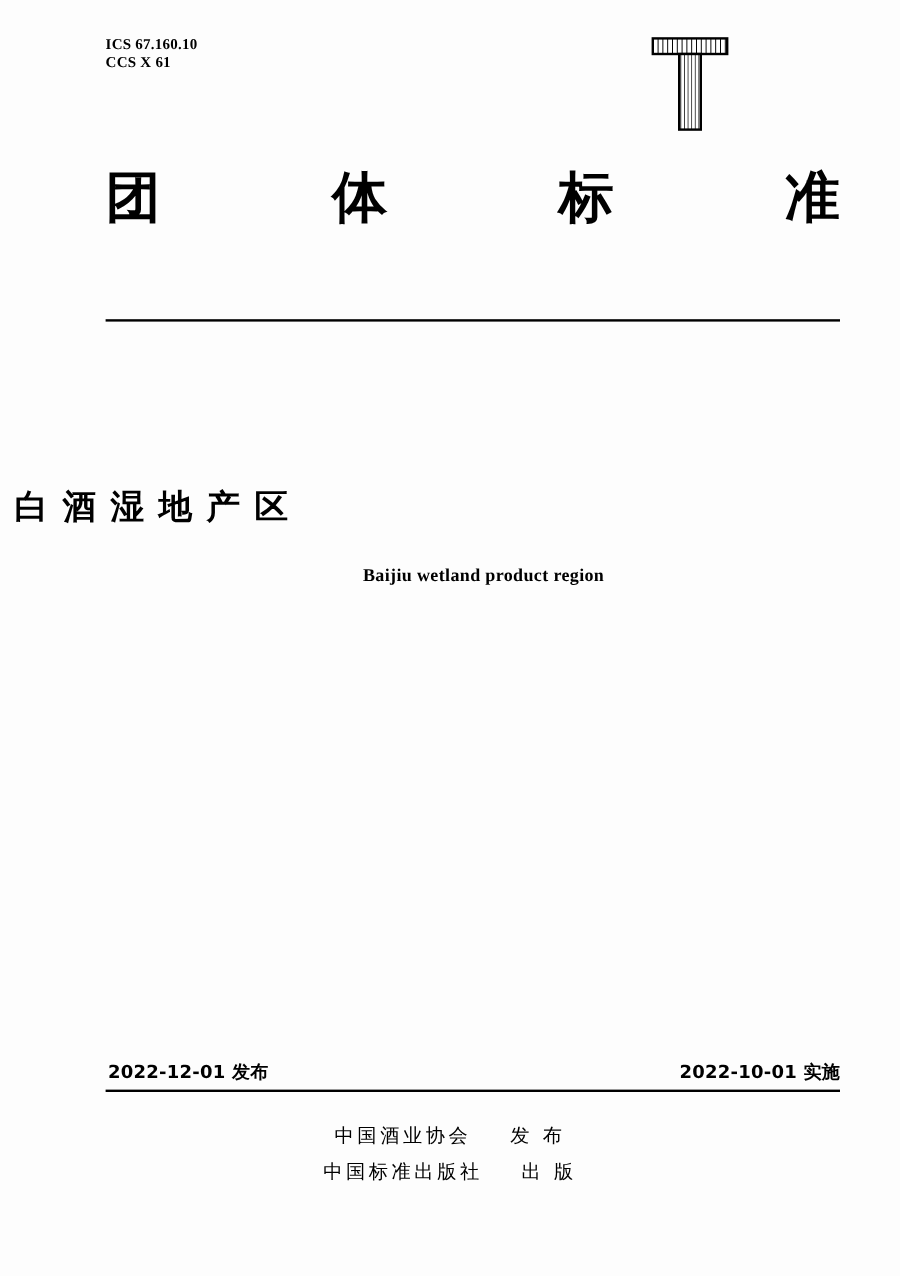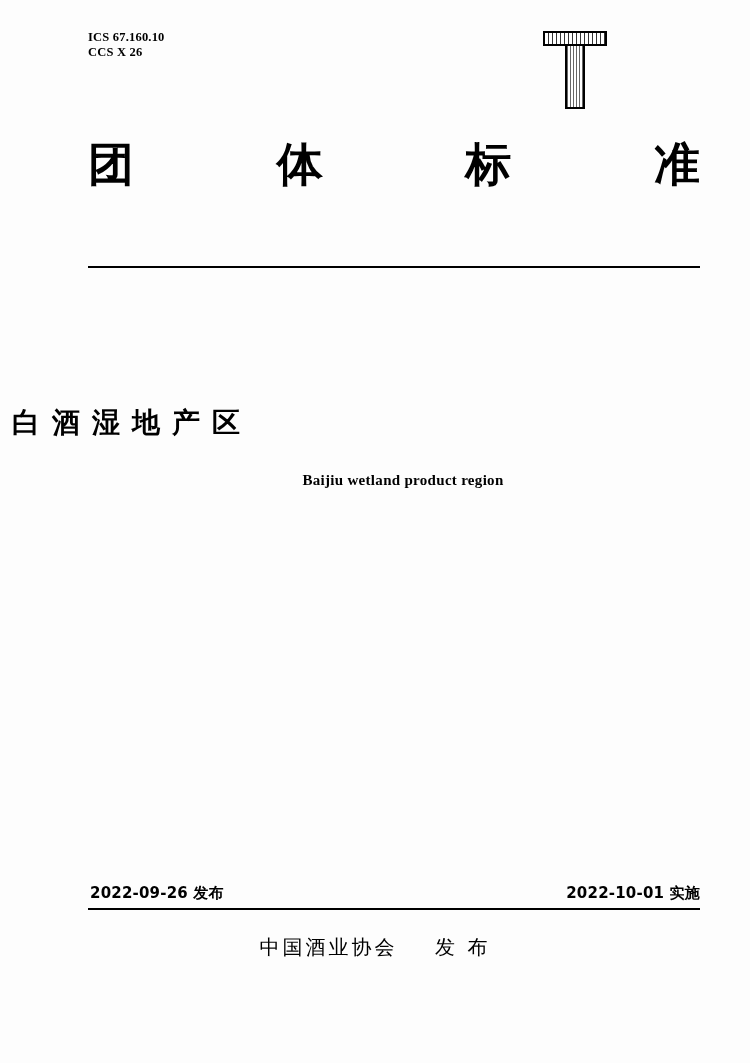--- a/index.html
+++ b/index.html
@@ -142,34 +142,34 @@
   }
 
   
   .footer-block {
     position: absolute;
     left: 0;
     top: 932px;
     width: 750px;
     text-align: center;
     font-family: "DejaVu Sans", "Liberation Sans", sans-serif;
-    font-size: 20px;
+    font-size: 16px;
     line-height: 30px;
     letter-spacing: 3px;
   }
   .footer-line { white-space: pre; }
 </style>
 </head>
 <body>
 
 <div class="page">
 
   <div class="ics-block">
     <div class="ics-line">ICS 67.160.10</div>
-    <div class="ics-line">CCS X 26</div>
+    <div class="ics-line">CCS X 61</div>
   </div>
 
   <div class="t-logo">
     <svg width="70" height="82" viewBox="0 0 70 82" xmlns="http://www.w3.org/2000/svg">
 
       <defs>
         <pattern id="hatch" width="4" height="4" patternUnits="userSpaceOnUse">
           <rect width="4" height="4" fill="#ffffff"></rect>
           <path d="M0,0 L0,4" stroke="#000000" stroke-width="1.6"></path>
         </pattern>
@@ -191,20 +191,21 @@
   </div>
 
 
   <div class="rule-top"></div>
 
   <div class="doc-title-cn">白酒湿地产区</div>
   <div class="doc-title-en">Baijiu wetland product region</div>
 
   <div class="rule-bottom"></div>
 
-  <div class="date-publish">2022-09-26 发布</div>
+  <div class="date-publish">2022-12-01 发布</div>
   <div class="date-implement">2022-10-01 实施</div>
 
   <div class="footer-block">
     <div class="footer-line">中国酒业协会    发 布</div>
+    <div class="footer-line">中国标准出版社    出 版</div>
   </div>
 
 </div>
 
 </body></html>

